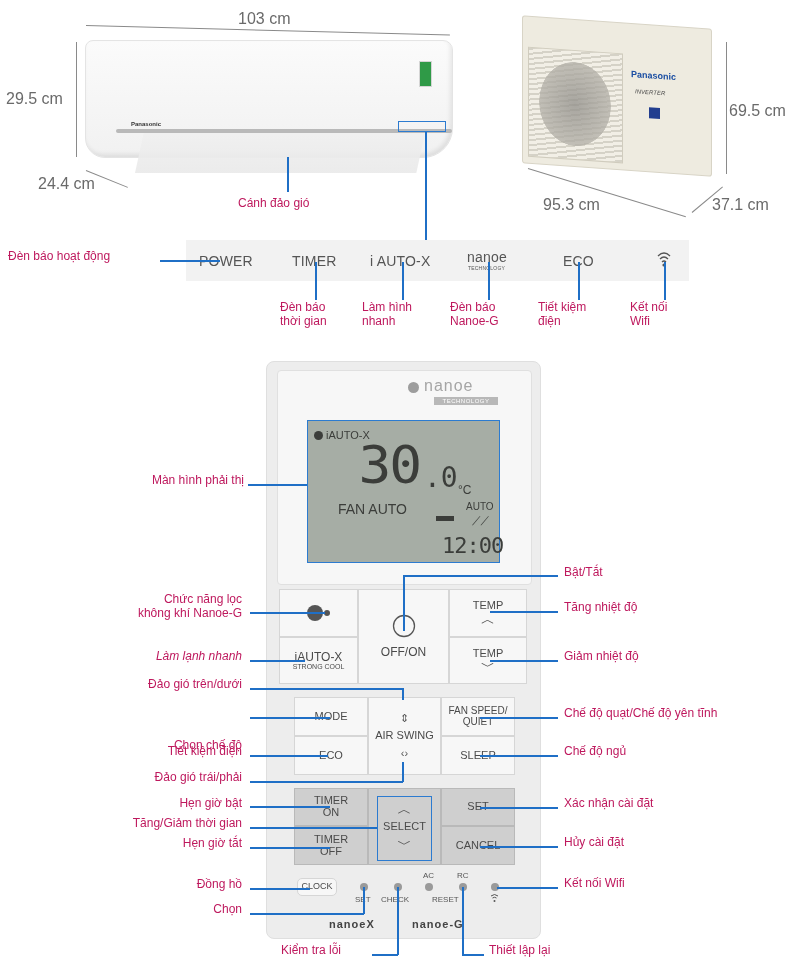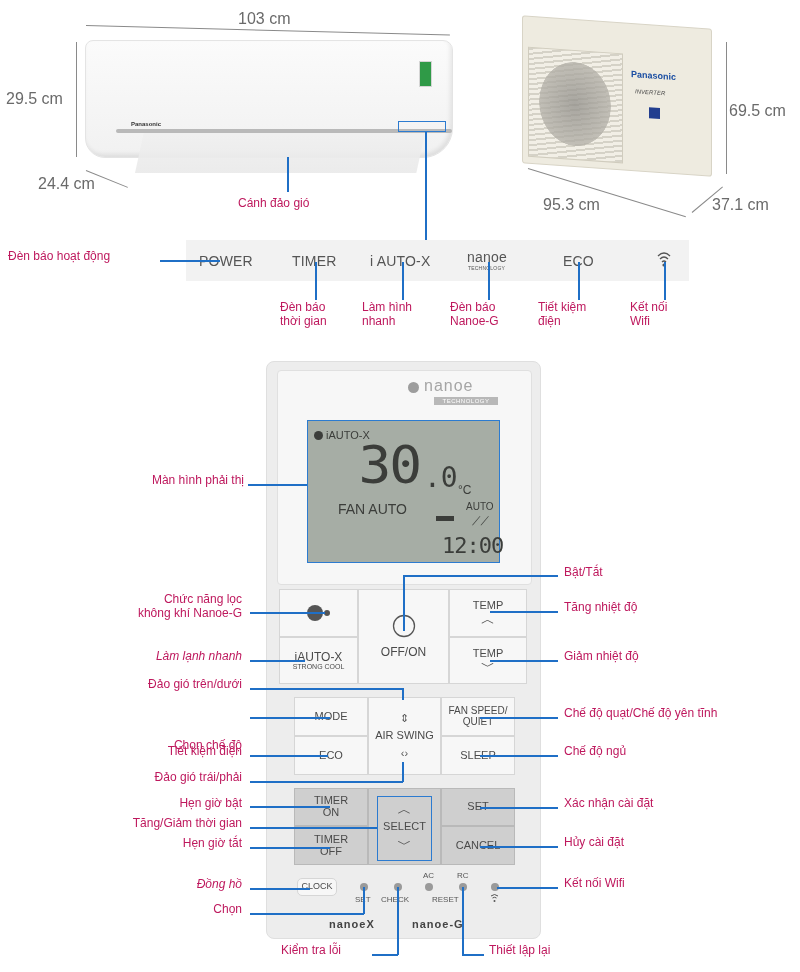--- a/index.html
+++ b/index.html
@@ -278,21 +278,21 @@
 
 <div class="lbl r" style="right:558px; top:797px;">Hẹn giờ bật</div>
 <div class="line" style="left:250px; top:806px; width:80px; height:1.5px;"></div>
 
 <div class="lbl r" style="right:558px; top:817px;">Tăng/Giảm thời gian</div>
 <div class="line" style="left:250px; top:827px; width:127px; height:1.5px;"></div>
 
 <div class="lbl r" style="right:558px; top:837px;">Hẹn giờ tắt</div>
 <div class="line" style="left:250px; top:847px; width:80px; height:1.5px;"></div>
 
-<div class="lbl r" style="right:558px; top:878px;font-style:italic;">Đồng hồ</div>
+<div class="lbl r" style="right:558px; top:878px;">Đồng hồ</div>
 <div class="line" style="left:250px; top:888px; width:60px; height:1.5px;"></div>
 
 <div class="lbl r" style="right:558px; top:903px;">Chọn</div>
 <div class="line" style="left:250px; top:913px; width:114px; height:1.5px;"></div>
 <div class="line" style="left:363px; top:887px; width:1.5px; height:27px;"></div>
 
 <div class="line" style="left:403px; top:575px; width:155px; height:1.5px;"></div>
 <div class="line" style="left:403px; top:575px; width:1.5px; height:56px;"></div>
 <div class="lbl" style="left:564px; top:566px;">Bật/Tắt</div>
 

